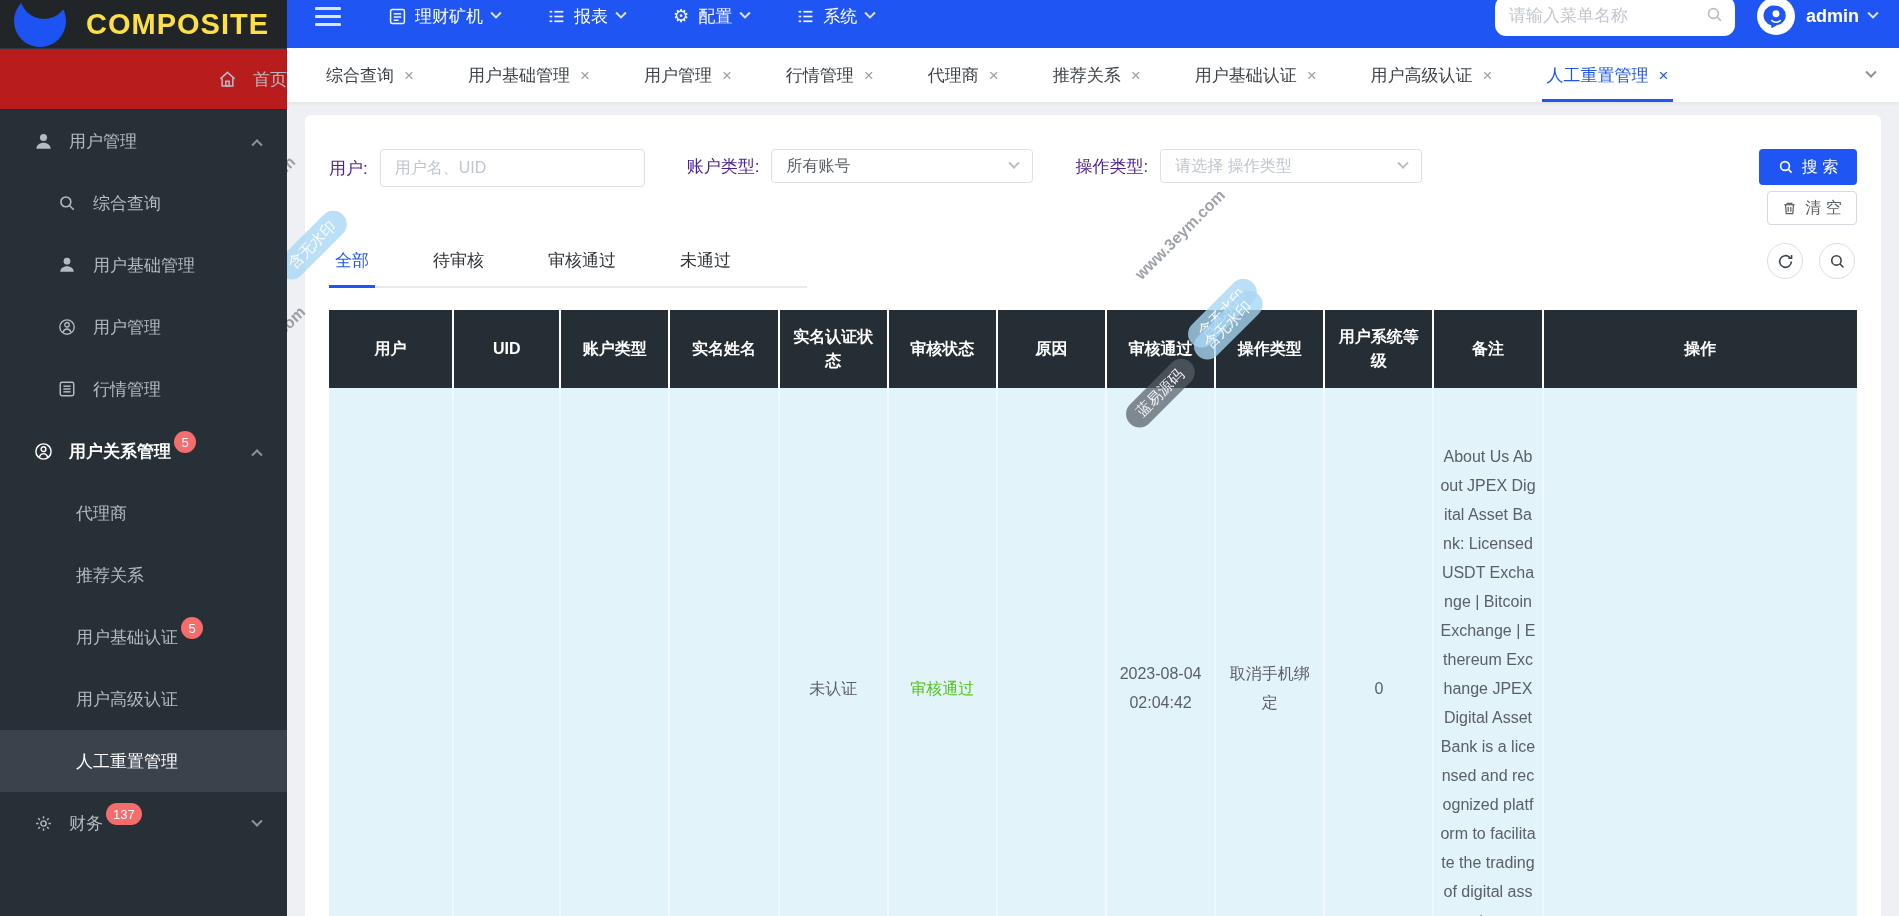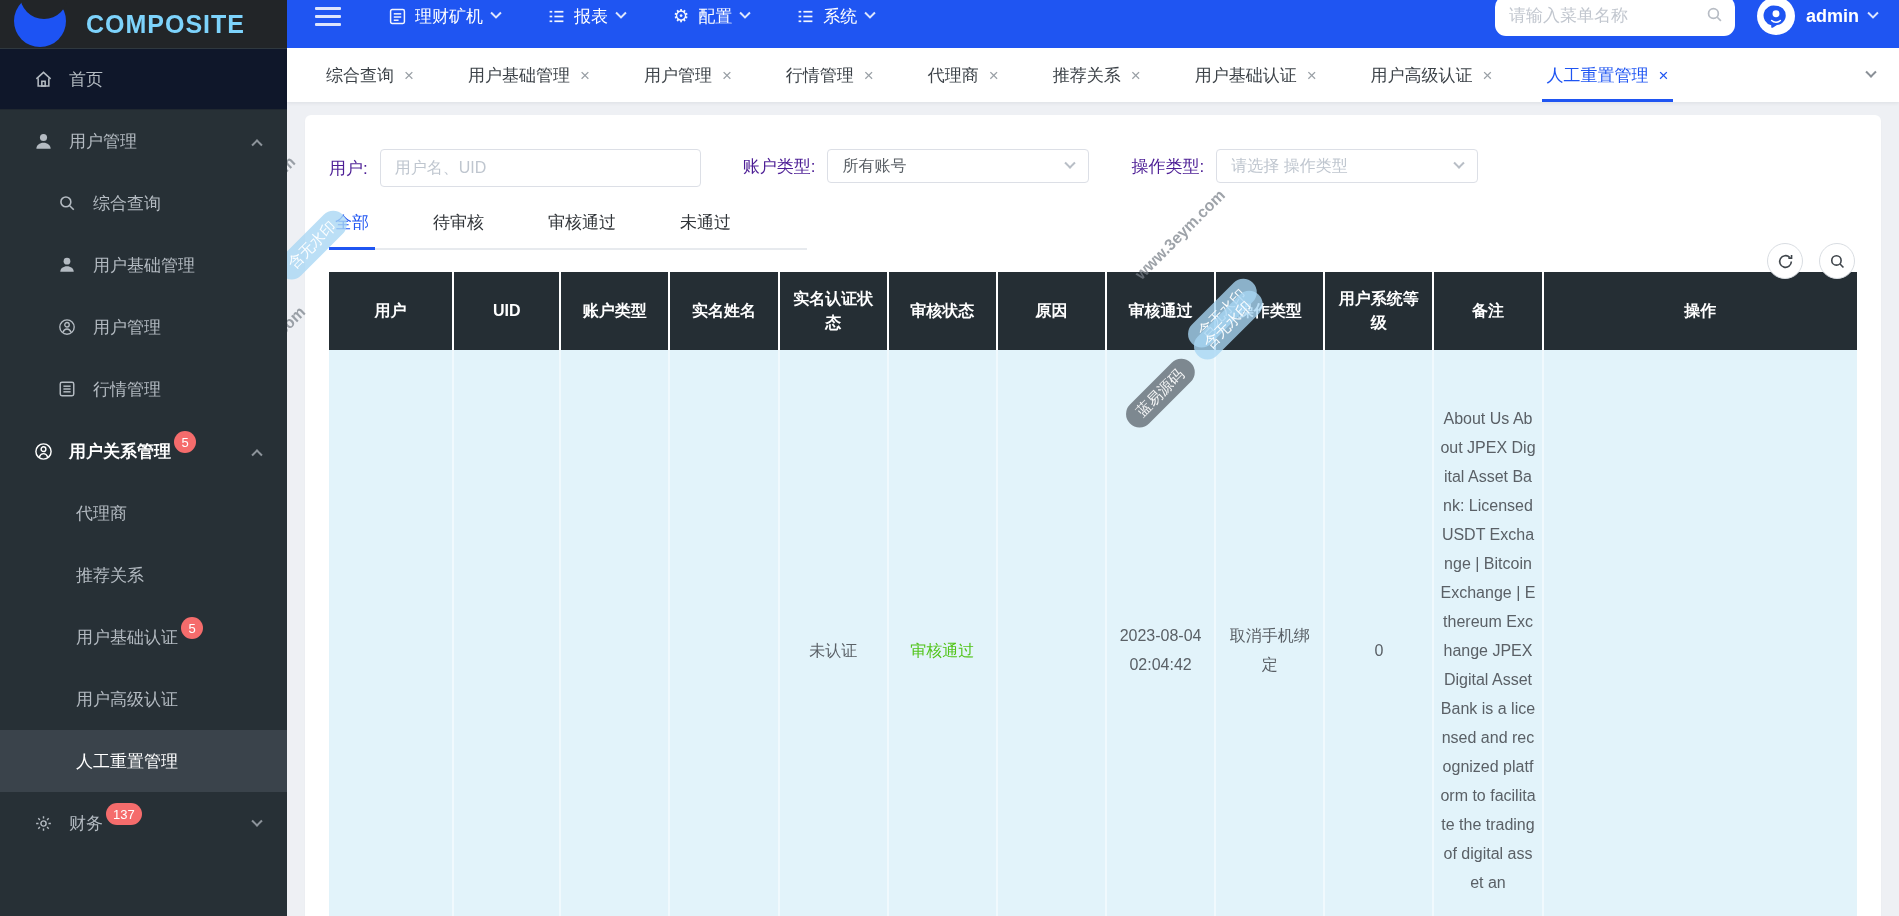--- a/index.html
+++ b/index.html
@@ -7,21 +7,21 @@
   body {
     width:1899px; height:916px; overflow:hidden; position:relative;
     font-family:"Liberation Sans", sans-serif; background:#eef0f4;
   }
   
   .topbar { position:absolute; top:0; left:0; width:100%; height:48px; display:flex; z-index:100; }
   .logo-area { width:287px; height:48px; background:#222528; display:flex; align-items:center; padding-left:12px; flex:none; }
   .crescent { position:relative; width:58px; height:46px; overflow:hidden; flex:none; }
   .crescent::before { content:""; position:absolute; left:2px; top:-6px; width:52px; height:52px; border-radius:50%; background:#1d53f3; }
   .crescent::after  { content:""; position:absolute; left:8px; top:-30px; width:48px; height:48px; border-radius:50%; background:#222528; }
-  .logo-text { color:#7dd3fc; font-size:25px; font-weight:bold; letter-spacing:1px; margin-left:16px; }
+  .logo-text { color:#fde047; font-size:29px; font-weight:bold; letter-spacing:1px; margin-left:16px; }
   .nav { flex:1; background:#1f55f2; display:flex; align-items:center; color:#fff; padding:0 22px 16px 28px; }
   .hamburger { width:26px; display:flex; flex-direction:column; gap:5px; cursor:pointer; }
   .hamburger i { height:3px; background:rgba(255,255,255,.85); border-radius:1px; }
   .nav-item { display:flex; align-items:center; gap:9px; margin-left:48px; font-size:17px; cursor:pointer; white-space:nowrap; }
   .nav-item svg { display:block; }
   .gear-glyph { font-size:18px; line-height:1; color:rgba(255,255,255,.95); }
   .ch { display:inline-block; width:8px; height:8px; border-right:2px solid currentColor; border-bottom:2px solid currentColor; }
   .ch.down { transform:rotate(45deg) translate(-2px,-2px); }
   .ch.up   { transform:rotate(-135deg) translate(-2px,-2px); }
   .nav .ch { color:rgba(255,255,255,.85); }
@@ -39,32 +39,32 @@
   .page-tab.active .x { color:#1f55f2; }
   .page-tab.active::after { content:""; position:absolute; left:22px; right:22px; bottom:0; height:3px; background:#1f55f2; }
   .tabbar-chevron { margin-left:auto; width:56px; display:flex; align-items:center; justify-content:center; color:#8a9097; cursor:pointer; }
   
   .sidebar { position:absolute; left:0; top:48px; bottom:0; width:287px; background:#273036; overflow:hidden; z-index:80; }
   .side-item { display:flex; align-items:center; height:62px; color:#b4bbc2; font-size:17px; position:relative; cursor:pointer; }
   .side-item .sicon { width:22px; margin-right:15px; display:flex; align-items:center; justify-content:center; color:inherit; flex:none; }
   .lvl0  { padding-left:32px; }
   .lvl1  { padding-left:56px; }
   .lvl1b { padding-left:76px; }
-  .side-item.home { background:#0f172a; border-top:1px solid #2f383f; border-bottom:1px solid #202830; }
+  .side-item.home { background:#b91c1c; border-top:1px solid #2f383f; border-bottom:1px solid #202830;justify-content:flex-end; }
   .side-item.active { background:#3a434b; color:#fff; }
   .side-item.group-hot { color:#fff; font-weight:bold; }
   .side-chev { position:absolute; right:26px; color:#8d949b; }
   .badge { background:#f56c6c; color:#fff; font-size:13px; font-weight:normal; height:22px; min-width:22px; border-radius:11px; display:inline-flex; align-items:center; justify-content:center; padding:0 7px; margin-left:3px; transform:translateY(-9px); }
   
   .content { position:absolute; left:287px; top:102px; right:0; bottom:0; background:#eef0f4; padding:13px 18px 0; }
   .card { background:#fff; border-radius:6px; min-height:880px; padding:34px 24px 0; position:relative; box-shadow:0 1px 2px rgba(0,0,0,.03); }
   .filter-row { display:flex; align-items:flex-start; }
   .f-group { display:flex; align-items:center; }
   .f-label { font-size:17px; color:#4c1d95; white-space:nowrap; }
-  .f-input { width:321px; height:38px; border:1px solid #dcdfe6; border-radius:4px; margin-left:12px; padding:0 14px; font-size:16px; color:#5a6066; outline:none; font-family:inherit; }
+  .f-input { width:265px; height:38px; border:1px solid #dcdfe6; border-radius:4px; margin-left:12px; padding:0 14px; font-size:16px; color:#5a6066; outline:none; font-family:inherit; }
   .f-input::placeholder { color:#bfc6cf; }
   .f-select { width:262px; height:34px; border:1px solid #dcdfe6; border-radius:4px; margin-left:12px; display:flex; align-items:center; justify-content:space-between; padding:0 14px; font-size:16px; color:#5a6066; cursor:pointer; background:#fff; }
   .f-select .ch { color:#b8bec6; }
   .f-select.is-placeholder .sel-value { color:#bfc6cf; }
   .gap { margin-left:42px; }
   .actions { margin-left:auto; display:flex; flex-direction:column; align-items:flex-end; gap:6px; }
   .btn-search { width:98px; height:36px; background:#1f55f2; color:#fff; border:none; border-radius:4px; font-size:16px; display:flex; align-items:center; justify-content:center; gap:8px; cursor:pointer; font-family:inherit; }
   .btn-clear { width:90px; height:34px; background:#fff; color:#5a6066; border:1px solid #d5d9e0; border-radius:4px; font-size:16px; display:flex; align-items:center; justify-content:center; gap:8px; cursor:pointer; font-family:inherit; }
   
   .status-tabs { display:flex; gap:52px; margin-top:24px; border-bottom:2px solid #e7eaee; width:478px; }
@@ -339,20 +339,39 @@
           <span class="sel-value">所有账号</span>
           <span class="ch down"></span>
         </span>
       </div>
       <div class="f-group gap">
         <span class="f-label">操作类型:</span>
         <span class="f-select is-placeholder">
           <span class="sel-value">请选择 操作类型</span>
           <span class="ch down"></span>
         </span>
+      </div>
+      <div class="actions">
+        <button class="btn-search">
+          <svg width="16" height="16" viewBox="0 0 16 16" fill="none" stroke="#fff" stroke-width="1.6">
+              <circle cx="7" cy="7" r="4.4"></circle>
+              <line x1="10.4" y1="10.4" x2="13.6" y2="13.6"></line>
+            </svg>
+          <span>搜 索</span>
+        </button>
+        <button class="btn-clear">
+          <svg width="15" height="15" viewBox="0 0 16 16" fill="none" stroke="#5a6066" stroke-width="1.3">
+              <path d="M2.5 4h11"></path>
+              <path d="M5.5 4V2.5h5V4"></path>
+              <path d="M3.8 4l.7 9.5h7l.7-9.5"></path>
+              <line x1="6.6" y1="6.5" x2="6.6" y2="11.5"></line>
+              <line x1="9.4" y1="6.5" x2="9.4" y2="11.5"></line>
+            </svg>
+          <span>清 空</span>
+        </button>
       </div>
     </div>
 
     <div class="status-tabs">
       <span class="stab active">全部</span>
       <span class="stab">待审核</span>
       <span class="stab">审核通过</span>
       <span class="stab">未通过</span>
     </div>
 

